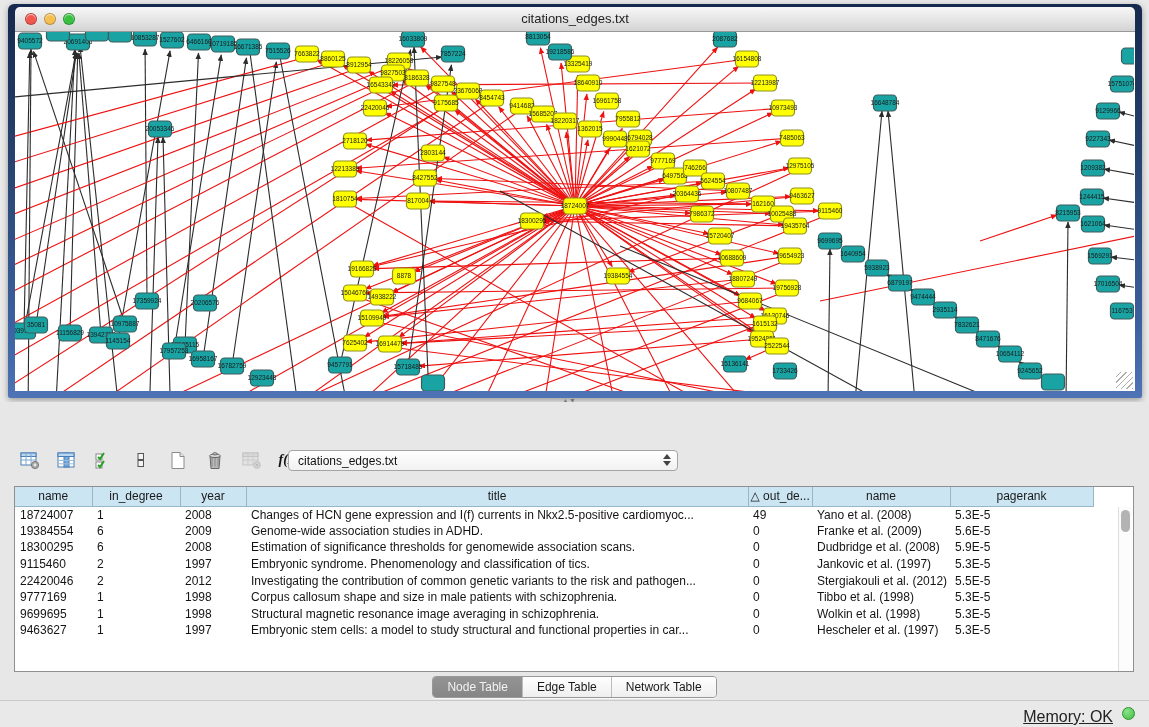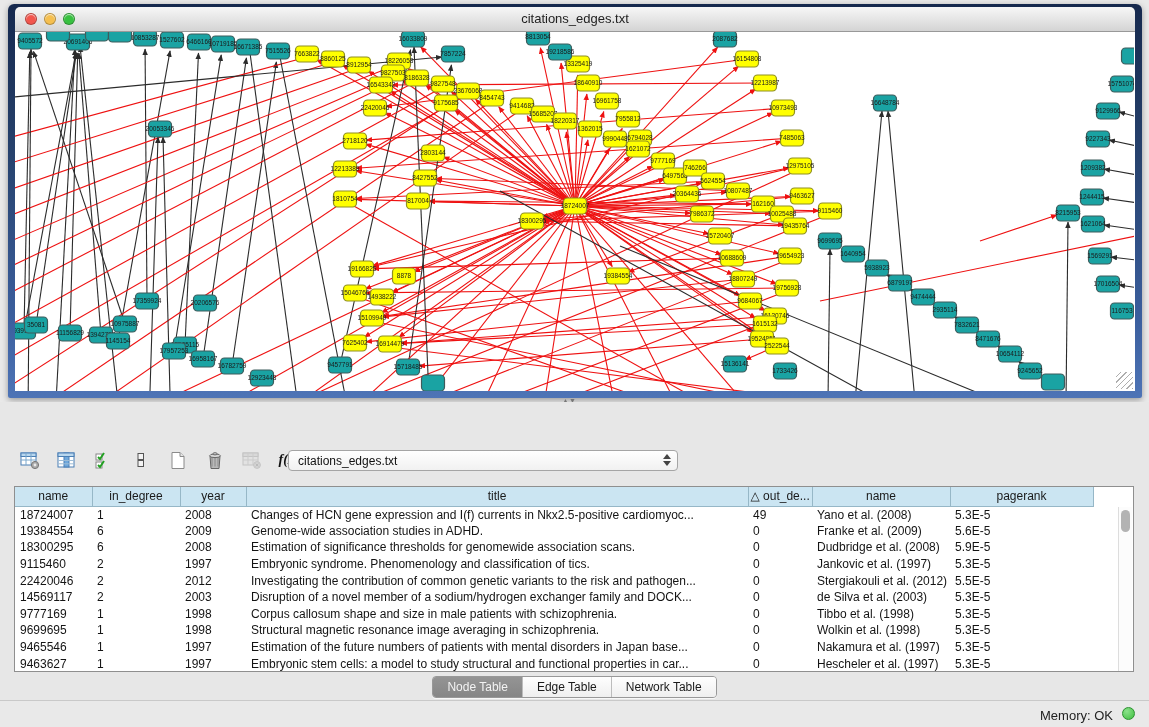--- a/index.html
+++ b/index.html
@@ -58,21 +58,21 @@
   #tabs{position:absolute;left:0;right:0;top:274px;display:flex;justify-content:center;}
   #tabset{display:inline-flex;border:1px solid #989898;border-radius:4px;overflow:hidden;
     box-shadow:0 1px 0 rgba(255,255,255,.7);}
   .tab{padding:3px 14px;font-size:12px;color:#1a1a1a;background:linear-gradient(#fefefe,#efefef);
     border-left:1px solid #bcbcbc;}
   .tab:first-child{border-left:none;}
   .tab.sel{background:linear-gradient(#949494,#868686);color:#f3f3f3;border-left:none;}
   
   #status-bar{position:absolute;left:0;top:700px;width:1149px;height:27px;background:#e9e9e9;
     border-top:1px solid #c9c9c9;box-sizing:border-box;}
-  #memory{position:absolute;right:36px;top:7px;font-size:13px;color:#222;}
+  #memory{position:absolute;right:36px;top:7px;font-size:16px;color:#222;text-decoration:underline;}
   #memdot{position:absolute;right:14px;top:6px;width:13px;height:13px;border-radius:50%;
     background:radial-gradient(circle at 35% 30%,#8ce28c,#2fae2f);border:1px solid #2b9230;box-sizing:border-box;}
 </style>
 </head>
 <body>
 
 <div id="net-window">
   <div id="net-titlebar">
     <div class="lights">
       <span class="light" style="background: rgb(242, 86, 77);"></span>
@@ -901,56 +901,36 @@
             <td>22420046</td>
             <td>2</td>
             <td>2012</td>
             <td>Investigating the contribution of common genetic variants to the risk and pathogen...</td>
             <td>0</td>
             <td class="c">Stergiakouli et al. (2012)</td>
             <td>5.5E-5</td>
             <td></td>
           </tr>
           <tr>
-            <td>14569117</td>
-            <td>2</td>
-            <td>2003</td>
-            <td>Disruption of a novel member of a sodium/hydrogen exchanger family and DOCK...</td>
-            <td>0</td>
-            <td class="c">de Silva et al. (2003)</td>
-            <td>5.3E-5</td>
-            <td></td>
-          </tr>
-          <tr>
             <td>9777169</td>
             <td>1</td>
             <td>1998</td>
             <td>Corpus callosum shape and size in male patients with schizophrenia.</td>
             <td>0</td>
             <td class="c">Tibbo et al. (1998)</td>
             <td>5.3E-5</td>
             <td></td>
           </tr>
           <tr>
             <td>9699695</td>
             <td>1</td>
             <td>1998</td>
             <td>Structural magnetic resonance image averaging in schizophrenia.</td>
             <td>0</td>
             <td class="c">Wolkin et al. (1998)</td>
-            <td>5.3E-5</td>
-            <td></td>
-          </tr>
-          <tr>
-            <td>9465546</td>
-            <td>1</td>
-            <td>1997</td>
-            <td>Estimation of the future numbers of patients with mental disorders in Japan base...</td>
-            <td>0</td>
-            <td class="c">Nakamura et al. (1997)</td>
             <td>5.3E-5</td>
             <td></td>
           </tr>
           <tr>
             <td>9463627</td>
             <td>1</td>
             <td>1997</td>
             <td>Embryonic stem cells: a model to study structural and functional properties in car...</td>
             <td>0</td>
             <td class="c">Hescheler et al. (1997)</td>

